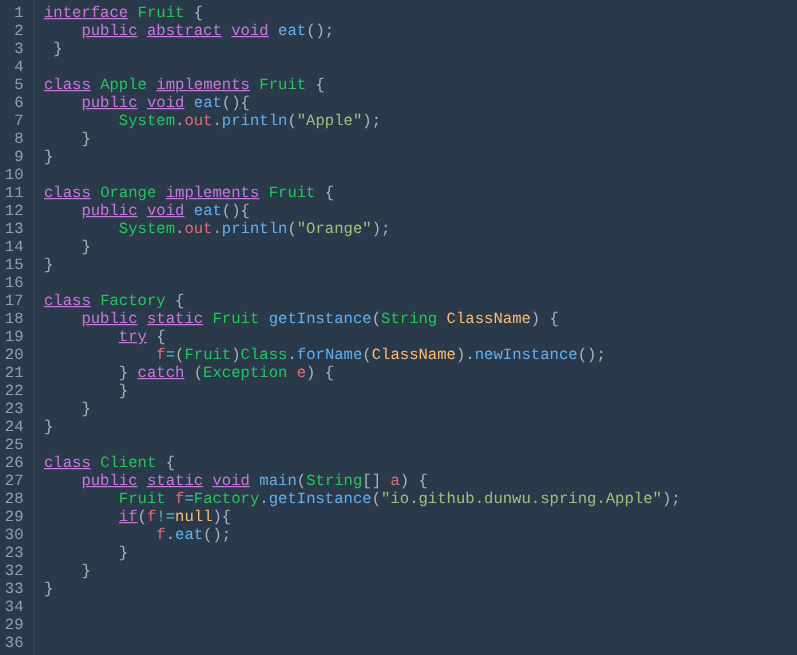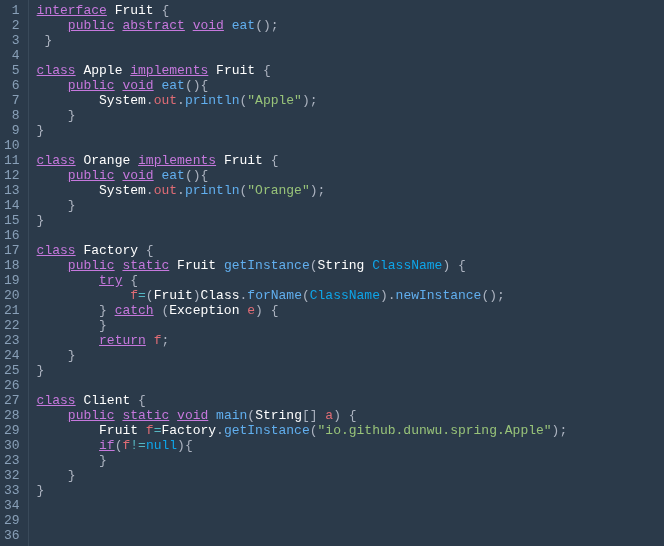--- a/index.html
+++ b/index.html
@@ -31,24 +31,24 @@
 .code {
   padding: 4px 0 4px 8px;
   flex: 1;
   color: #d0d8e0;
 }
 .line {
   height: 15px;
   white-space: pre;
 }
 .kw { color: #c678dd; text-decoration: underline; }
-.type { color: #ffffff; }
+.type { color: #22c55e; }
 .fn { color: #61afef; }
 .var { color: #e06c75; margin-top: 40px; }
-.param { color: #0ea5e9; }
+.param { color: #fdba74; }
 .str { color: #98c379; }
 .punct { color: #abb2bf; }
 .op { color: #56b6c2; }
 .plain { color: #d0d8e0; }
 </style>
 </head>
 <body>
 
 <div class="editor">
   <div class="gutter" id="gutter">
@@ -105,25 +105,25 @@
       <div class="line"><span class="plain">        </span><span class="type">System</span><span class="punct">.</span><span class="var">out</span><span class="punct">.</span><span class="fn">println</span><span class="punct">(</span><span class="str">"Orange"</span><span class="punct">);</span></div>
       <div class="line"><span class="punct">    }</span></div>
       <div class="line"><span class="punct">}</span></div>
       <div class="line"></div>
       <div class="line"><span class="kw">class</span><span class="plain"> </span><span class="type">Factory</span><span class="punct"> {</span></div>
       <div class="line"><span class="plain">    </span><span class="kw">public</span><span class="plain"> </span><span class="kw">static</span><span class="plain"> </span><span class="type">Fruit</span><span class="plain"> </span><span class="fn">getInstance</span><span class="punct">(</span><span class="type">String</span><span class="plain"> </span><span class="param">ClassName</span><span class="punct">) {</span></div>
       <div class="line"><span class="plain">        </span><span class="kw">try</span><span class="punct"> {</span></div>
       <div class="line"><span class="plain">            </span><span class="var">f</span><span class="op">=</span><span class="punct">(</span><span class="type">Fruit</span><span class="punct">)</span><span class="type">Class</span><span class="punct">.</span><span class="fn">forName</span><span class="punct">(</span><span class="param">ClassName</span><span class="punct">).</span><span class="fn">newInstance</span><span class="punct">();</span></div>
       <div class="line"><span class="punct">        } </span><span class="kw">catch</span><span class="punct"> (</span><span class="type">Exception</span><span class="plain"> </span><span class="var">e</span><span class="punct">) {</span></div>
       <div class="line"><span class="punct">        }</span></div>
-      <div class="line"><span class="plain">        </span><span class="kw">return</span><span class="plain"> </span><span class="var">f</span><span class="punct">;</span></div>
       <div class="line"><span class="punct">    }</span></div>
       <div class="line"><span class="punct">}</span></div>
       <div class="line"></div>
       <div class="line"><span class="kw">class</span><span class="plain"> </span><span class="type">Client</span><span class="punct"> {</span></div>
       <div class="line"><span class="plain">    </span><span class="kw">public</span><span class="plain"> </span><span class="kw">static</span><span class="plain"> </span><span class="kw">void</span><span class="plain"> </span><span class="fn">main</span><span class="punct">(</span><span class="type">String</span><span class="punct">[] </span><span class="var">a</span><span class="punct">) {</span></div>
       <div class="line"><span class="plain">        </span><span class="type">Fruit</span><span class="plain"> </span><span class="var">f</span><span class="op">=</span><span class="type">Factory</span><span class="punct">.</span><span class="fn">getInstance</span><span class="punct">(</span><span class="str">"io.github.dunwu.spring.Apple"</span><span class="punct">);</span></div>
       <div class="line"><span class="plain">        </span><span class="kw">if</span><span class="punct">(</span><span class="var">f</span><span class="op">!=</span><span class="param">null</span><span class="punct">){</span></div>
+      <div class="line"><span class="plain">            </span><span class="var">f</span><span class="punct">.</span><span class="fn">eat</span><span class="punct">();</span></div>
       <div class="line"><span class="punct">        }</span></div>
       <div class="line"><span class="punct">    }</span></div>
       <div class="line"><span class="punct">}</span></div>
     </div>
 </div>
 
 </body></html>

